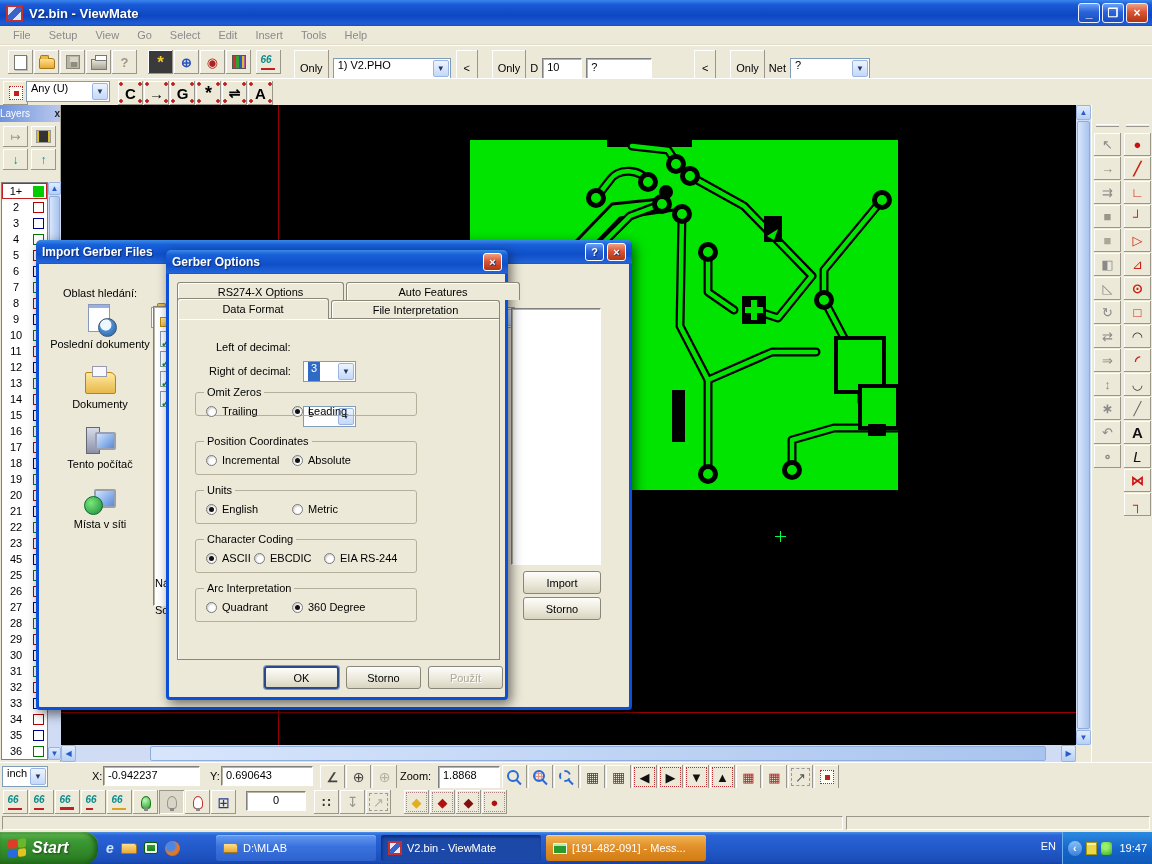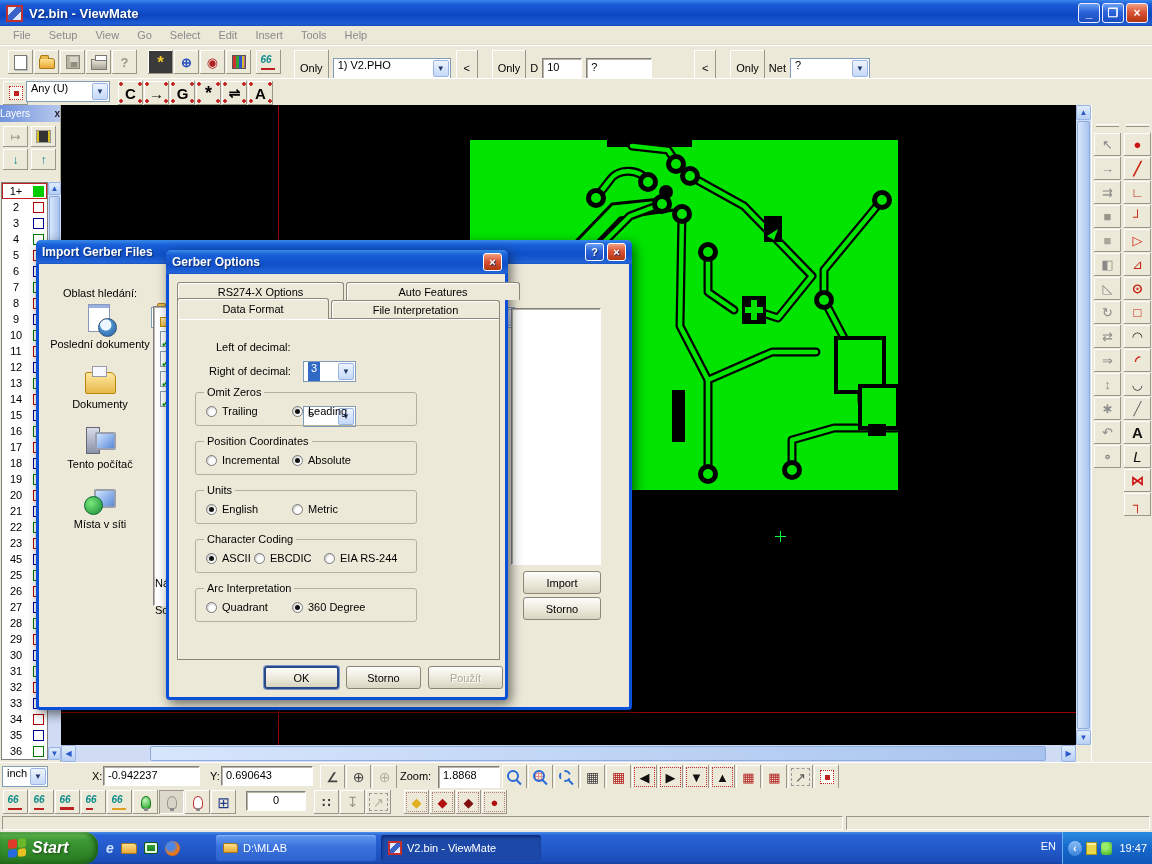--- a/index.html
+++ b/index.html
@@ -759,21 +759,21 @@
     <div class="combo abs" style="left:134px;top:87px;width:53px;z-index:4">
       <span class="selval">3</span>
       <span class="arr">▼</span>
     </div>
     <span class="abs" style="left:40px;top:115px;z-index:4">Right of decimal:</span>
     <div class="combo abs" style="left:134px;top:111px;width:53px;z-index:4">
       <span>5</span>
       <span class="arr">▼</span>
     </div>
     <div id="gerbgroups">
-        <div class="grp" style="left: 26px; top: 142px; width: 222px; height: 34px; z-index: 4;">
+        <div class="grp" style="left: 26px; top: 142px; width: 222px; height: 24px; z-index: 4;">
           <span class="grplab">Omit Zeros</span>
           <div class="opt" style="left: 10px; top: 12px;">
             <span class="radio"></span>
             <span>Trailing</span>
           </div>
           <div class="opt" style="left: 96px; top: 12px;">
             <span class="radio sel"></span>
             <span>Leading</span>
           </div>
         </div>
@@ -973,20 +973,24 @@
         <span class="ql-ff"></span>
       </div>
     <div class="task normal" style="left:216px;width:160px">
       <span class="ti-folder"></span>
       <span>D:\MLAB</span>
     </div>
     <div class="task active" style="left:381px;width:160px">
       <span class="ti-app"></span>
       <span>V2.bin - ViewMate</span>
     </div>
+    <div class="task alert" style="left:546px;width:160px">
+      <span class="ti-message"></span>
+      <span>[191-482-091] - Mess...</span>
+    </div>
     <span class="lang">EN</span>
     <div class="tray">
       <span class="chev">‹</span>
       <span class="tr-clip"></span>
       <span class="tr-grn"></span>
       <span style="margin-left:3px">19:47</span>
     </div>
   </div>
 </div>
 

